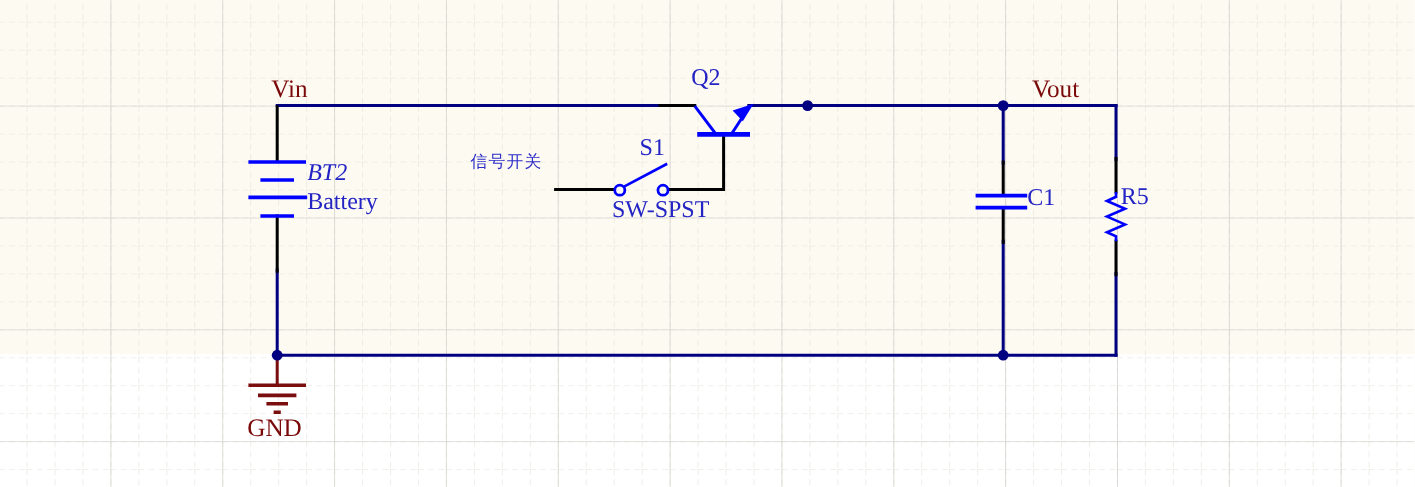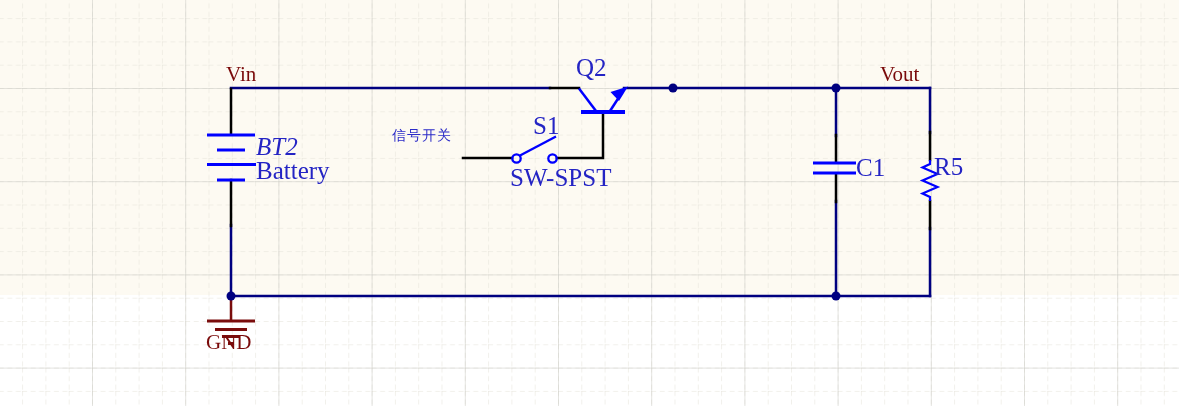--- a/index.html
+++ b/index.html
@@ -13,21 +13,21 @@
   }
   .canvas svg { position: absolute; left: 0; top: 0; }
   .lbl {
     position: absolute;
     white-space: nowrap;
     line-height: 1;
     font-family: "Liberation Serif", serif;
     cursor: default;
   }
   .net-label   { color: #7A0A0A; font-size: 21px; }
-  .comp-label  { color: #2424C4; font-size: 25px; }
+  .comp-label  { color: #2424C4; font-size: 20px; }
   .cjk-label   { color: #2B2BC8; font-size: 14px; letter-spacing: 1px;
                  font-family: "Liberation Serif", "DejaVu Sans", serif; }
 </style>
 </head>
 <body>
 
 <div class="canvas">
 
   <svg width="1179" height="406" viewBox="0 0 1179 406">
     <defs>
@@ -106,22 +106,22 @@
 
     <g stroke="none" fill="#000080">
       <circle cx="673" cy="88" r="4.5"></circle>
       <circle cx="836" cy="88" r="4.5"></circle>
       <circle cx="231" cy="296" r="4.5"></circle>
       <circle cx="836" cy="296" r="4.5"></circle>
     </g>
   </svg>
 
   <span class="lbl net-label" style="left:226px; top:64px;">Vin</span>
-  <span class="lbl net-label" style="left:880px; top:64px;">Vout</span>
-  <span class="lbl net-label" style="left:206px; top:332px;text-align:center;">GND</span>
+  <span class="lbl net-label" style="left:860px; top:64px;">Vout</span>
+  <span class="lbl net-label" style="left:206px; top:346px;text-align:center;">GND</span>
 
   <span class="lbl comp-label" style="left:256px; top:134px;font-style:italic;">BT2</span>
   <span class="lbl comp-label" style="left:256px; top:158px;">Battery</span>
 
   <span class="lbl cjk-label" style="left:392px; top:129px;">信号开关</span>
   <span class="lbl comp-label" style="left:533px; top:113px;">S1</span>
   <span class="lbl comp-label" style="left:510px; top:165px;">SW-SPST</span>
 
   <span class="lbl comp-label" style="left:576px; top:55px;">Q2</span>
 

